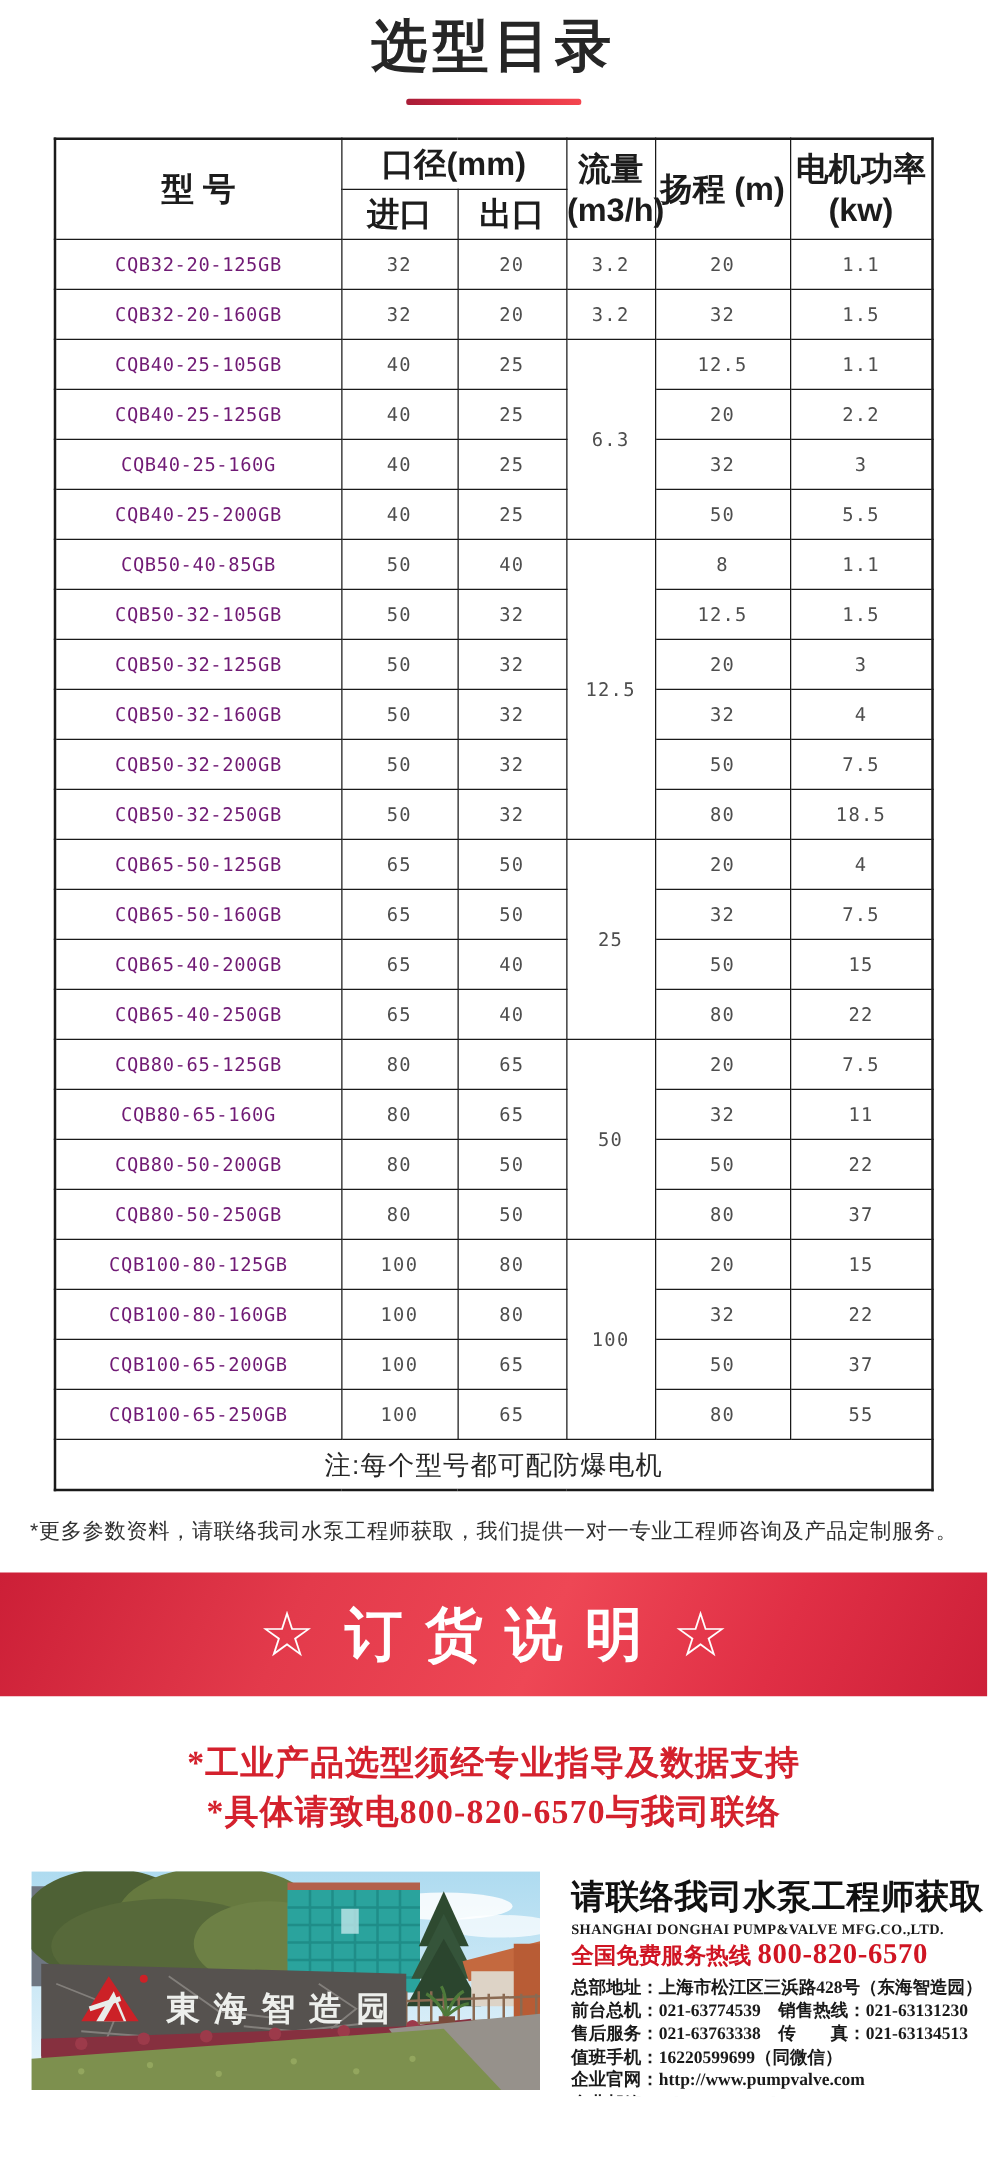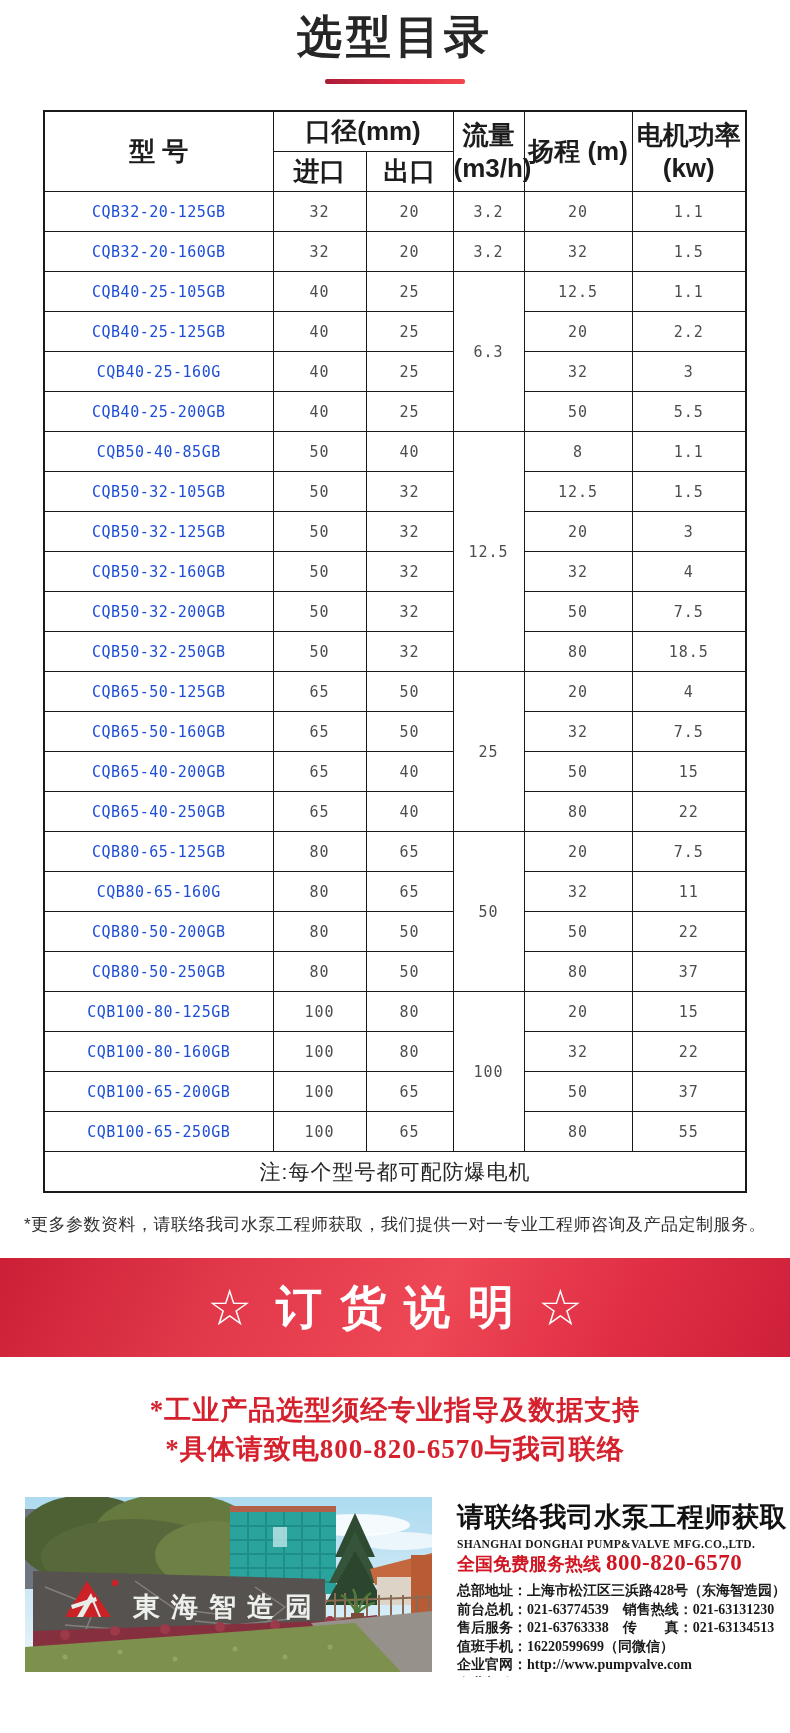--- a/index.html
+++ b/index.html
@@ -11,21 +11,21 @@
     font-weight:800;color:#262626;letter-spacing:4px;}
   .title-underline{width:140px;height:5px;margin:17px auto 0;border-radius:2px;
     background:linear-gradient(90deg,#a81d37 0%,#d92741 45%,#f4464f 100%);}
 
   
   table.sel{width:702px;margin:26px auto 0;border-collapse:collapse;table-layout:fixed;
     border:2px solid #1a1a1a;}
   table.sel th,table.sel td{border:1px solid #1a1a1a;text-align:center;vertical-align:middle;padding:0;}
   table.sel th{font-size:26px;font-weight:700;color:#1c1c1c;height:39px;line-height:1.25;}
   table.sel td{height:39px;}
-  td.model{font-family:"DejaVu Sans Mono","Liberation Mono",monospace;font-size:15px;color:#1d4ed8;letter-spacing:.5px;}
+  td.model{font-family:"DejaVu Sans Mono","Liberation Mono",monospace;font-size:15px;color:#701a75;letter-spacing:.5px;}
   td.num{font-family:"DejaVu Sans Mono","Liberation Mono",monospace;font-size:15px;color:#4e4e4e;letter-spacing:1px;}
   td.note{height:47px;font-size:21px;color:#262626;letter-spacing:1px;font-weight:400;}
 
   .caption{margin:20px 0 0;text-align:center;font-size:17px;color:#303030;letter-spacing:.5px;}
 
   
   .banner{margin-top:22px;width:790px;height:99px;display:flex;align-items:center;justify-content:center;
     background:linear-gradient(115deg,#cc1f37 0%,#e33a4b 30%,#ee4755 55%,#e02f45 78%,#cd2039 100%);}
   .banner .star{color:#ffffff;font-size:50px;line-height:1;font-weight:400;}
   .banner-title{color:#ffffff;font-size:46px;font-weight:900;letter-spacing:18px;margin:0 6px 0 24px;

